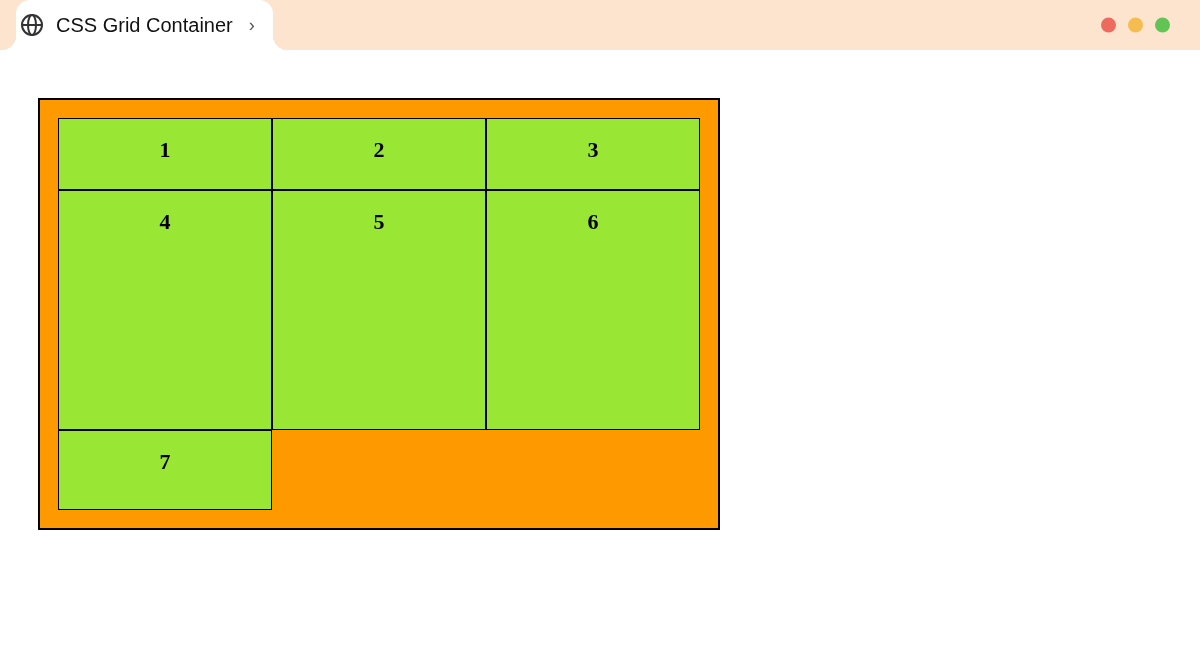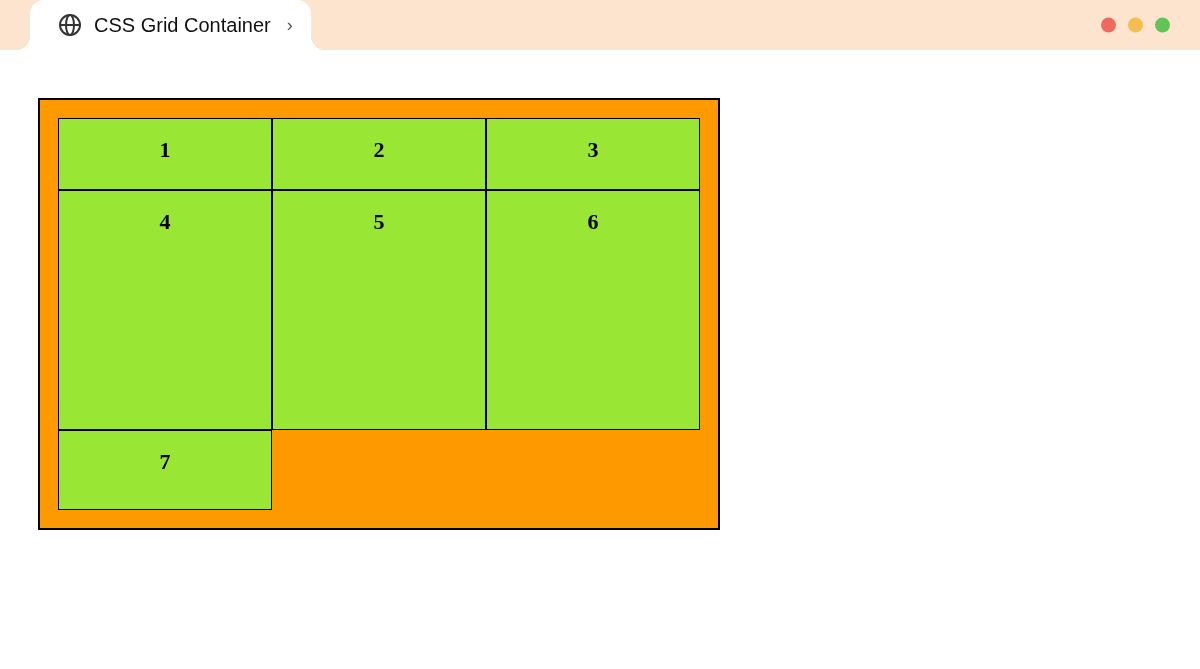--- a/index.html
+++ b/index.html
@@ -29,22 +29,22 @@
       border-radius: 0;
       position: relative;
     }
     .tab {
       background: #ffffff;
       border-top-left-radius: 14px;
       border-top-right-radius: 14px;
       height: 50px;
       display: flex;
       align-items: center;
-      padding: 0 18px 0 28px;
-      margin-left: 30px;
+      padding: 0 18px 0 4px;
+      margin-left: 16px;
       gap: 12px;
       position: relative;
     }
     .tab::before,
     .tab::after {
       content: "";
       position: absolute;
       bottom: 0;
       width: 14px;
       height: 14px;

